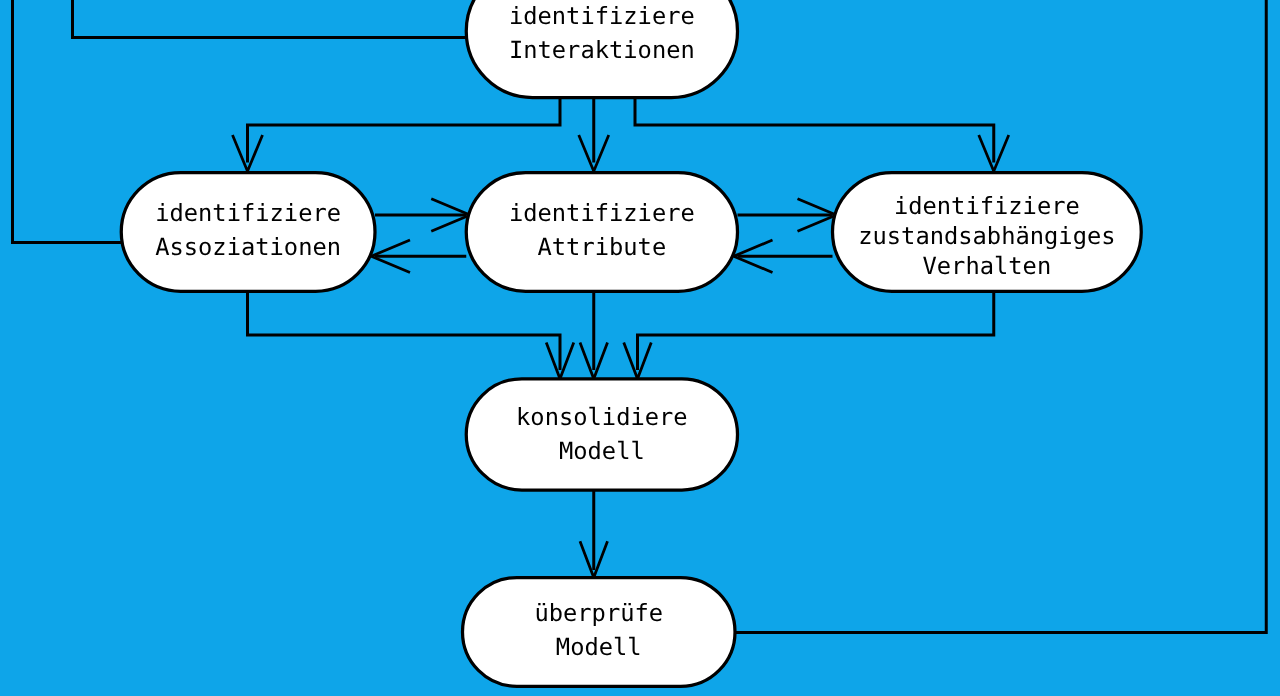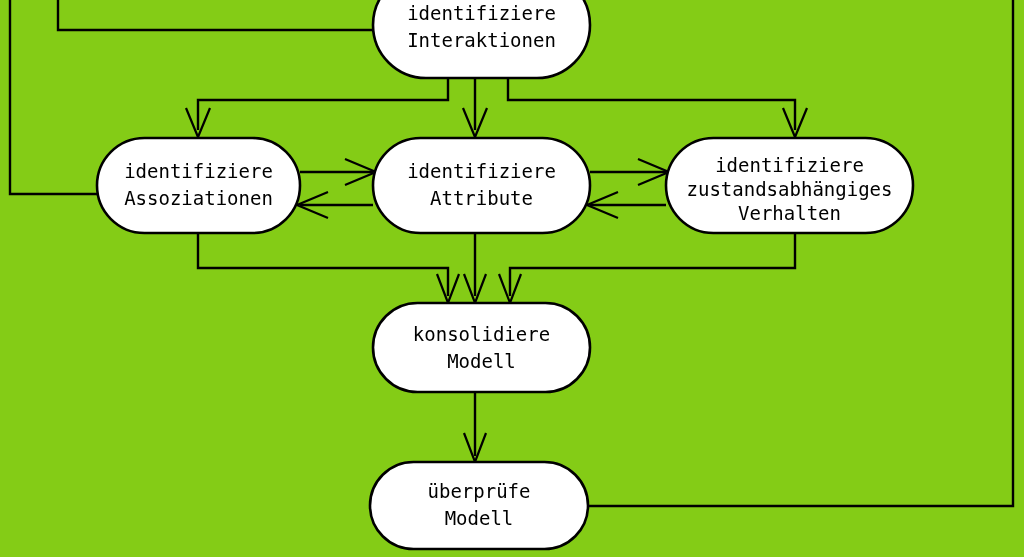--- a/index.html
+++ b/index.html
@@ -7,21 +7,21 @@
     padding: 0;
     background: #ffffff;
   }
   body {
     font-family: "DejaVu Sans Mono", monospace;
   }
   #diagram-root {
     position: relative;
     width: 1024px;
     height: 557px;
-    background: #84cc16;
+    background: #0ea5e9;
     overflow: hidden;
   }
   svg#flow {
     display: block;
     width: 1024px;
     height: 557px;
   }
   .node-shape {
     fill: #ffffff;
     stroke: #000000;

